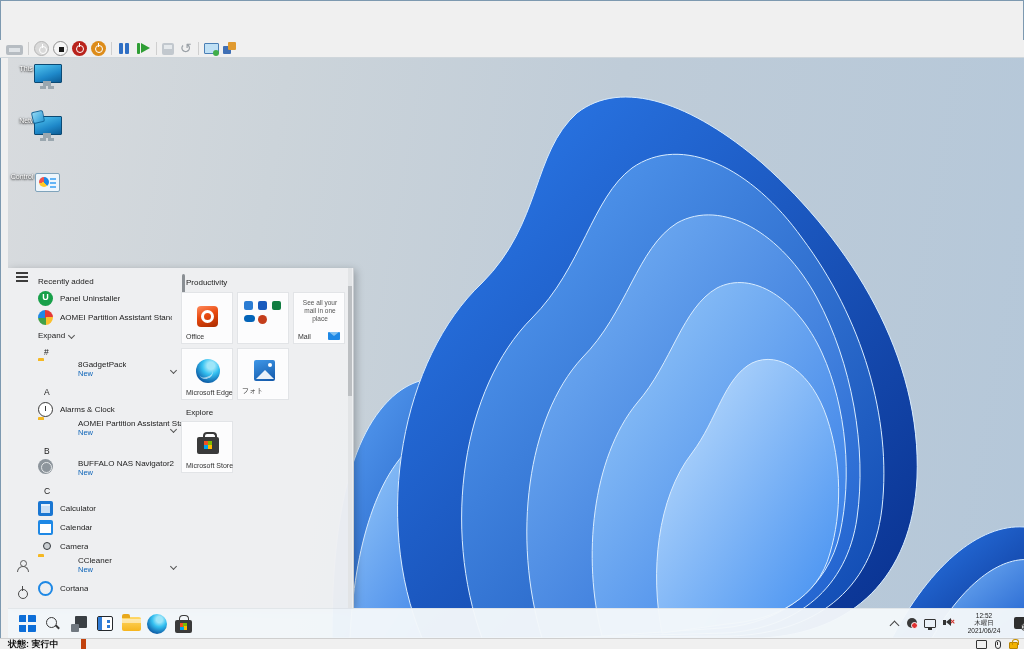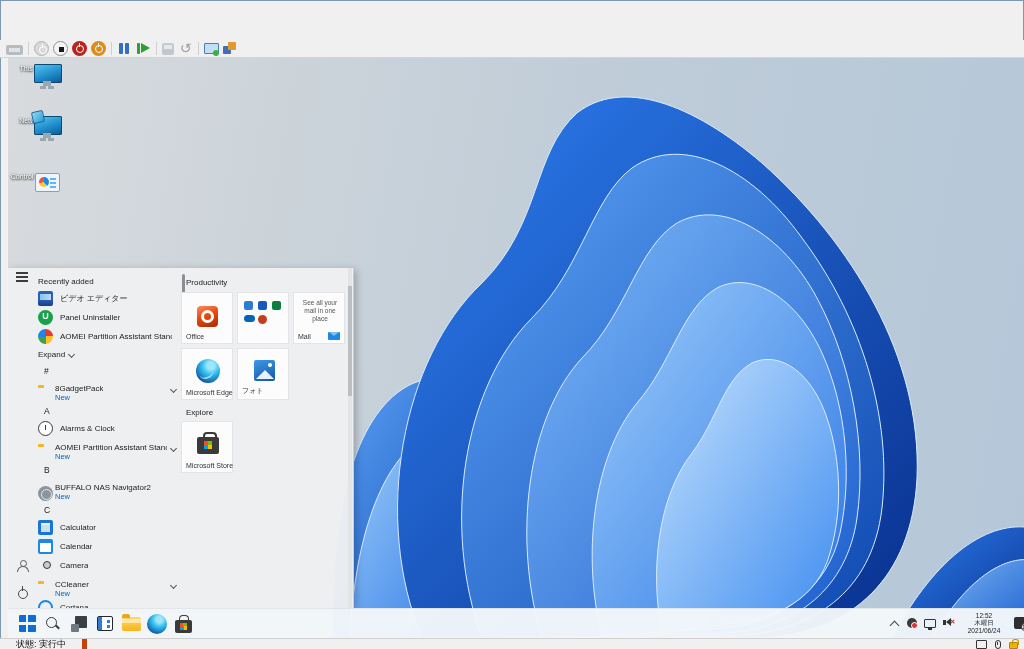--- a/index.html
+++ b/index.html
@@ -116,21 +116,21 @@
         border:1.2px solid #5a5a5a; border-radius:50%; }
   .rail-user::after { content:""; position:absolute; left:1px; top:6px; width:10px; height:5px;
         border:1.2px solid #5a5a5a; border-bottom:none; border-radius:6px 6px 0 0; }
   .rail-power::before { content:""; position:absolute; left:2px; top:3px; width:8px; height:8px;
         border:1.4px solid #4a4a4a; border-radius:50%; }
   .rail-power::after { content:""; position:absolute; left:5.7px; top:0; width:1.5px; height:5px; background:#4a4a4a; }
 
   .applist { position:absolute; left:28px; top:6px; width:146px; }
   .sm-h  { height:15px; display:flex; align-items:center; font-size:8px; color:#222; padding-left:2px; }
   .sm-app{ height:19px; display:flex; align-items:center; gap:7px; padding-left:2px; }
-  .sm-fold{ height:23px; display:flex; align-items:flex-end; gap:2px; padding-left:2px; position:relative; }
+  .sm-fold{ height:23px; display:flex; align-items:flex-start; gap:25px; padding-left:2px; position:relative; }
   .sm-let{ height:17px; display:flex; align-items:center; padding-left:8px; font-size:8.5px; }
   .sm-exp{ height:16px; display:flex; align-items:center; gap:4px; padding-left:2px; }
   .sm-label { font-size:8px; white-space:nowrap; overflow:hidden; max-width:112px; }
   .fold-col { display:flex; flex-direction:column; line-height:9px; }
   .sm-sub { font-size:7.5px; color:#0a63b8; }
   .chev { width:5px; height:5px; border-right:1.2px solid #555; border-bottom:1.2px solid #555;
           transform:rotate(45deg); display:inline-block; }
   .fold-chev { position:absolute; right:6px; top:8px; }
   .ai { width:15px; height:15px; flex:0 0 15px; position:relative; }
   .i-video { background:linear-gradient(180deg,#2b5fb8 55%,#173f85); border-radius:2px; }
@@ -257,21 +257,21 @@
   .tr-vol .mute::after { content:""; position:absolute; left:0; top:0; width:5px; height:1.3px;
           background:#d3322b; transform:rotate(-90deg); }
   .tray-clock { width:46px; text-align:center; font-size:6.5px; line-height:7.5px; color:#222; }
   .tr-action { width:12px; height:12px; background:#2f2f2f; border-radius:2px; }
   .tr-action .badge { position:absolute; right:-3px; bottom:-2px; width:8px; height:8px; border-radius:50%;
           background:#fff; border:1px solid #2f2f2f; font-size:5px; line-height:6px; text-align:center; color:#111; }
 
   
   .statusbar { position:absolute; left:0; top:638px; width:1024px; height:11px; background:#f0f0f0;
                border-top:1px solid #cfcfcf; display:flex; align-items:center; font-size:9px; color:#111; }
-  .sb-text { padding:0 16px; height:100%; display:flex; align-items:center; border-right:5px solid #c2410c; min-width:86px; }
+  .sb-text { padding:0 8px; height:100%; display:flex; align-items:center; border-right:5px solid #c2410c; min-width:86px;font-weight:bold; }
   .sb-icons { margin-left:auto; display:flex; align-items:center; gap:6px; padding-right:6px; }
   .sb { position:relative; width:11px; height:9px; }
   .sb-display { border:1.3px solid #333; border-radius:1px; }
   .sb-mouse { width:6px; height:9px; border:1.3px solid #333; border-radius:3px; margin:0 2px; }
   .sb-mouse::after { content:""; position:absolute; left:1.2px; top:1px; width:1px; height:3px; background:#333; }
   .sb-lock { width:9px; height:7px; background:#f2b200; border:1px solid #b98400; border-radius:1px; margin-top:2px; }
   .sb-lock::before { content:""; position:absolute; left:1.5px; top:-4px; width:5px; height:5px;
           border:1.3px solid #c79100; border-bottom:none; border-radius:3px 3px 0 0; }
 </style>
 </head>
@@ -357,24 +357,20 @@
             <span class="hamburger"></span>
           </span>
         <span class="rail-btn rail-user" style="top:292px;"></span>
         <span class="rail-btn rail-power" style="top:318px;"></span>
       </div>
 
       <div class="applist">
         <div class="sm-h">Recently added</div>
 
         <div class="sm-app">
-          <span class="ai i-video"></span>
-          <span class="sm-label">ビデオ エディター</span>
-        </div>
-        <div class="sm-app">
           <span class="ai i-iobit"></span>
           <span class="sm-label">Panel Uninstaller</span>
         </div>
         <div class="sm-app">
           <span class="ai i-aomei"></span>
           <span class="sm-label">AOMEI Partition Assistant Standard E...</span>
         </div>
 
         <div class="sm-exp">
           <span class="sm-label">Expand</span>

